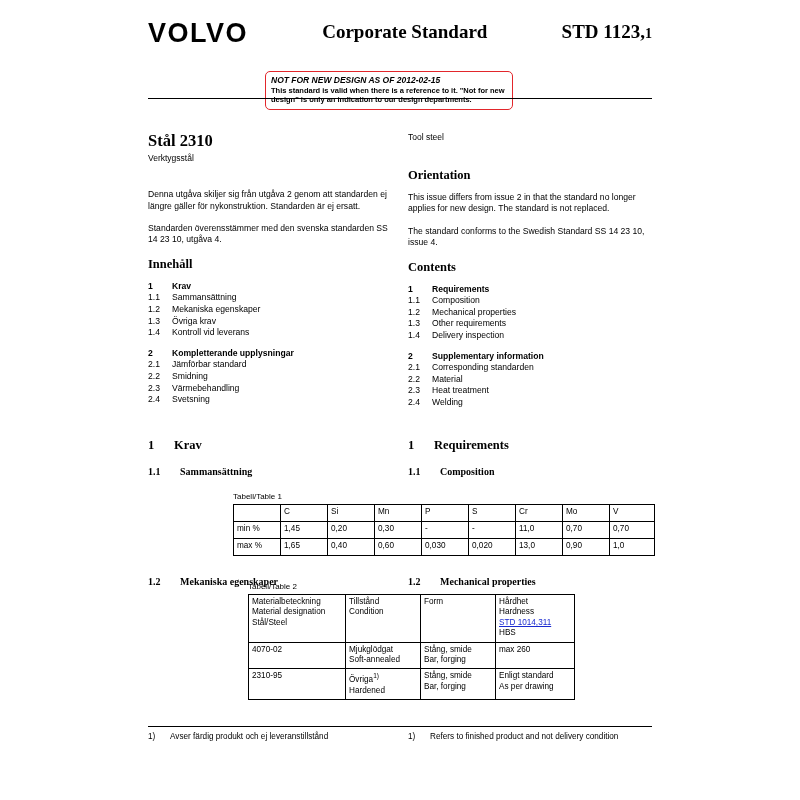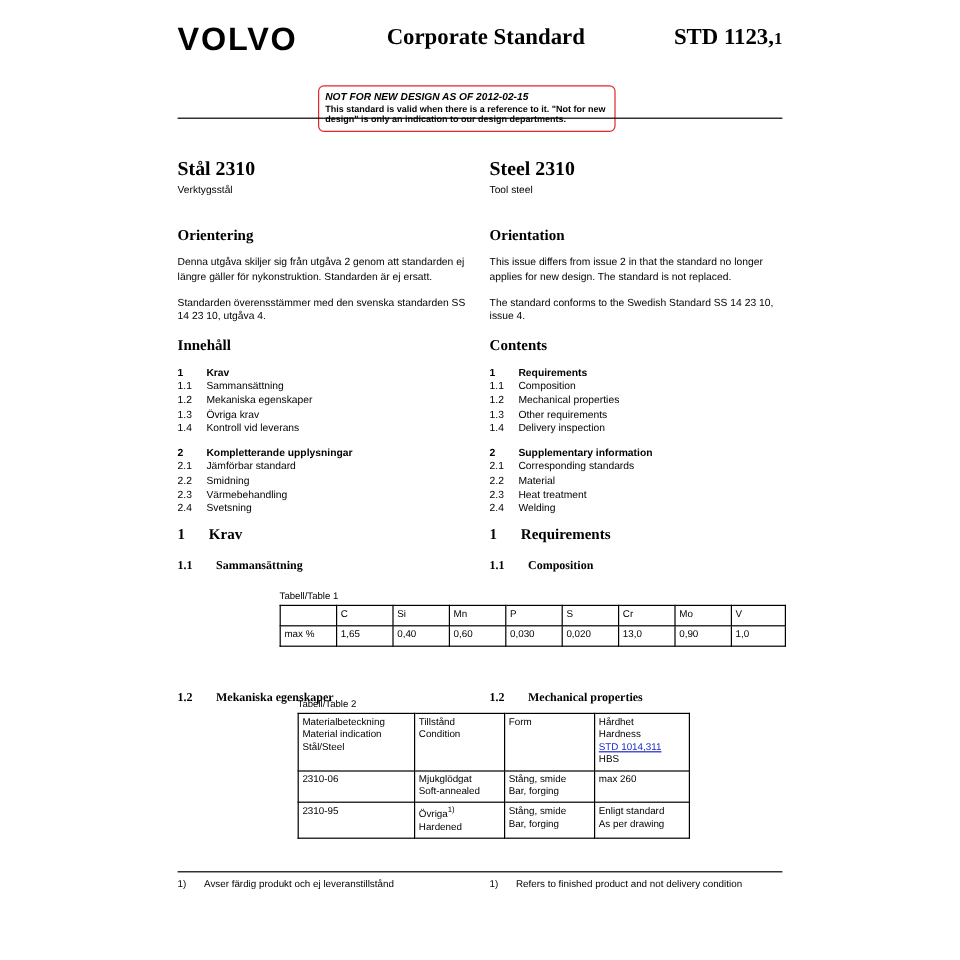--- a/index.html
+++ b/index.html
@@ -236,21 +236,20 @@
     <div class="notice-body">This standard is valid when there is a reference to it. "Not for new design" is only an indication to our design departments.</div>
   </div>
 
 
   <div class="rule-top"></div>
 
   <div class="col col-left">
     <h1 class="doc-title">Stål 2310</h1>
     <div class="doc-subtitle">Verktygsstål</div>
 
-    <h2 class="sec">Orientering</h2>
     <p class="body">Denna utgåva skiljer sig från utgåva 2 genom att standarden ej längre gäller för nykonstruktion. Standarden är ej ersatt.</p>
     <p class="body">Standarden överensstämmer med den svenska standarden SS 14 23 10, utgåva 4.</p>
 
     <h2 class="sec">Innehåll</h2>
     <div class="toc">
       <div class="toc-group-head">
         <span class="toc-num">1</span>
         <span>Krav</span>
       </div>
       <div class="toc-item">
@@ -287,21 +286,20 @@
         <span>Värmebehandling</span>
       </div>
       <div class="toc-item">
         <span class="toc-num">2.4</span>
         <span>Svetsning</span>
       </div>
     </div>
   </div>
 
   <div class="col col-right">
-    <h1 class="doc-title">Steel 2310</h1>
     <div class="doc-subtitle">Tool steel</div>
 
     <h2 class="sec">Orientation</h2>
     <p class="body">This issue differs from issue 2 in that the standard no longer applies for new design. The standard is not replaced.</p>
     <p class="body">The standard conforms to the Swedish Standard SS 14 23 10, issue 4.</p>
 
     <h2 class="sec">Contents</h2>
     <div class="toc">
       <div class="toc-group-head">
         <span class="toc-num">1</span>
@@ -323,21 +321,21 @@
         <span class="toc-num">1.4</span>
         <span>Delivery inspection</span>
       </div>
       <div class="toc-gap"></div>
       <div class="toc-group-head">
         <span class="toc-num">2</span>
         <span>Supplementary information</span>
       </div>
       <div class="toc-item">
         <span class="toc-num">2.1</span>
-        <span>Corresponding standards</span>
+        <span>Corresponding standarden</span>
       </div>
       <div class="toc-item">
         <span class="toc-num">2.2</span>
         <span>Material</span>
       </div>
       <div class="toc-item">
         <span class="toc-num">2.3</span>
         <span>Heat treatment</span>
       </div>
       <div class="toc-item">
@@ -374,20 +372,31 @@
         <td style="width:40px;">C</td>
         <td style="width:40px;">Si</td>
         <td style="width:40px;">Mn</td>
         <td style="width:40px;">P</td>
         <td style="width:40px;">S</td>
         <td style="width:40px;">Cr</td>
         <td style="width:40px;">Mo</td>
         <td style="width:38px;">V</td>
       </tr>
       <tr>
+        <td>min %</td>
+        <td>1,45</td>
+        <td>0,20</td>
+        <td>0,30</td>
+        <td>-</td>
+        <td>-</td>
+        <td>11,0</td>
+        <td>0,70</td>
+        <td>0,70</td>
+      </tr>
+      <tr>
         <td>max %</td>
         <td>1,65</td>
         <td>0,40</td>
         <td>0,60</td>
         <td>0,030</td>
         <td>0,020</td>
         <td>13,0</td>
         <td>0,90</td>
         <td>1,0</td>
       </tr>
@@ -404,39 +413,39 @@
     <span>Mechanical properties</span>
   </h4>
 
   <div class="t2">
     <div class="tbl-caption">Tabell/Table 2</div>
     <table class="grid">
       <tbody>
           <tr>
         <td style="width:90px;">
           <span>Materialbeteckning</span><br>
-          <span>Material indication</span><br>
+          <span>Material designation</span><br>
           <span>Stål/Steel</span>
         </td>
         <td style="width:68px;">
           <span>Tillstånd</span><br>
           <span>Condition</span>
         </td>
         <td style="width:68px;">
           <span>Form</span>
         </td>
         <td style="width:72px;">
           <span>Hårdhet</span><br>
           <span>Hardness</span><br>
           <a class="link" href="#">STD 1014,311</a><br>
           <span>HBS</span>
         </td>
       </tr>
       <tr>
-        <td>2310-06</td>
+        <td>4070-02</td>
         <td>
           <span>Mjukglödgat</span><br>
           <span>Soft-annealed</span>
         </td>
         <td>
           <span>Stång, smide</span><br>
           <span>Bar, forging</span>
         </td>
         <td>
           <span>max 260</span>

